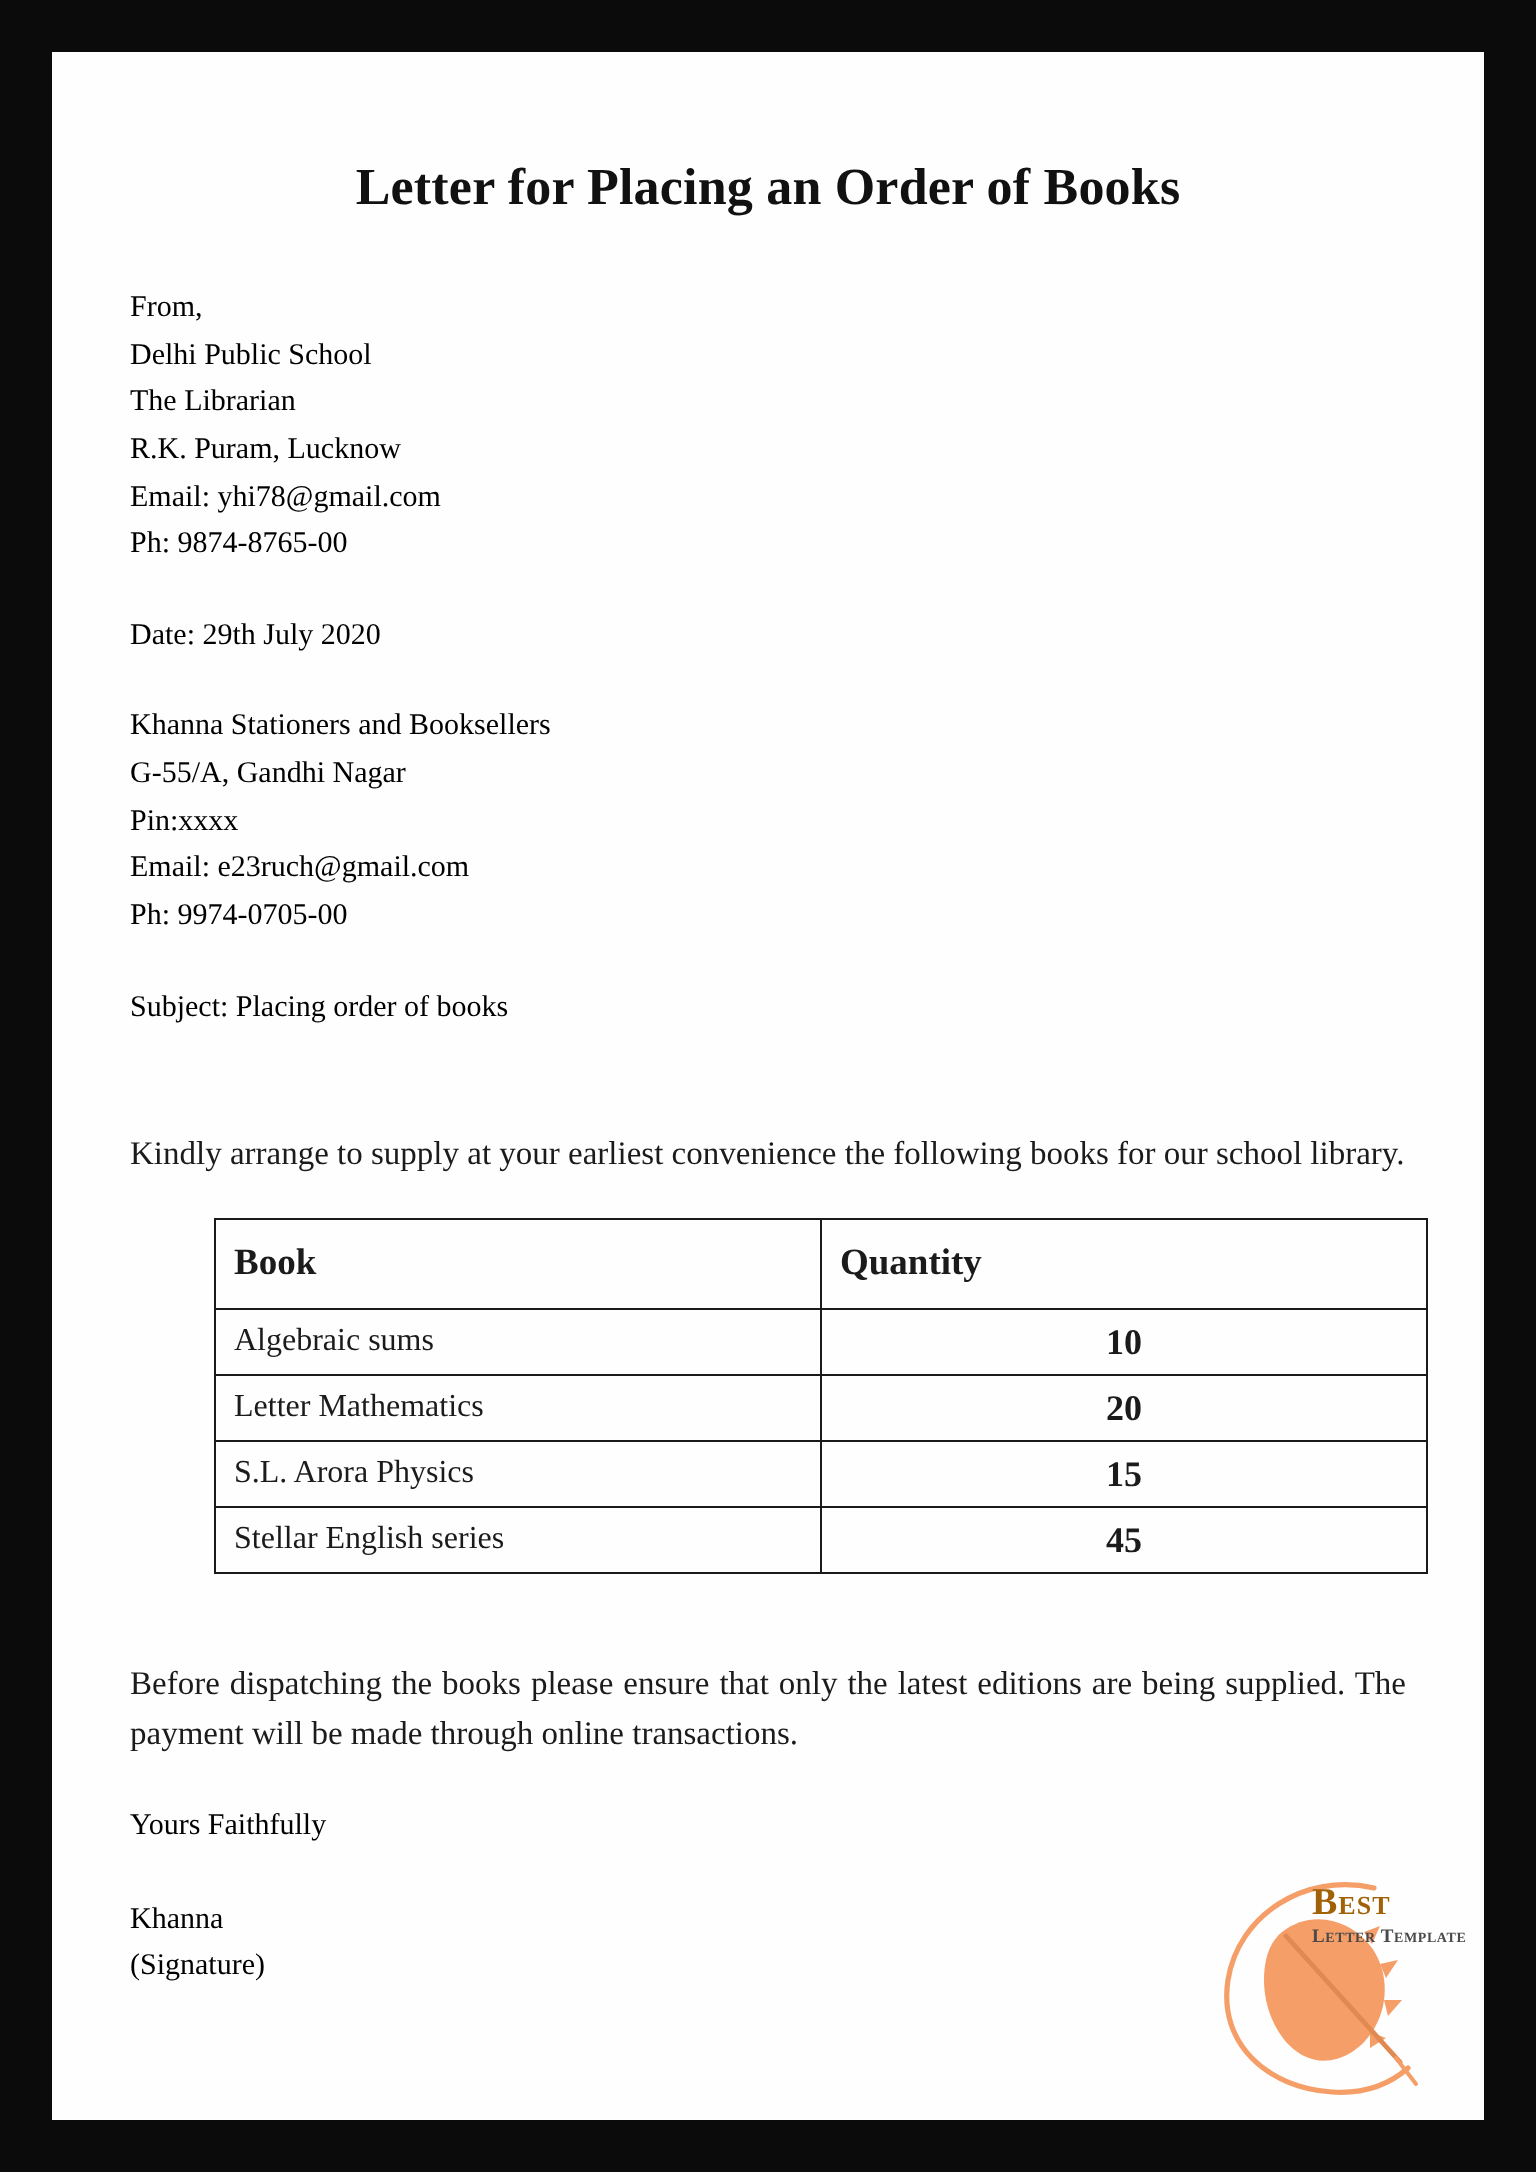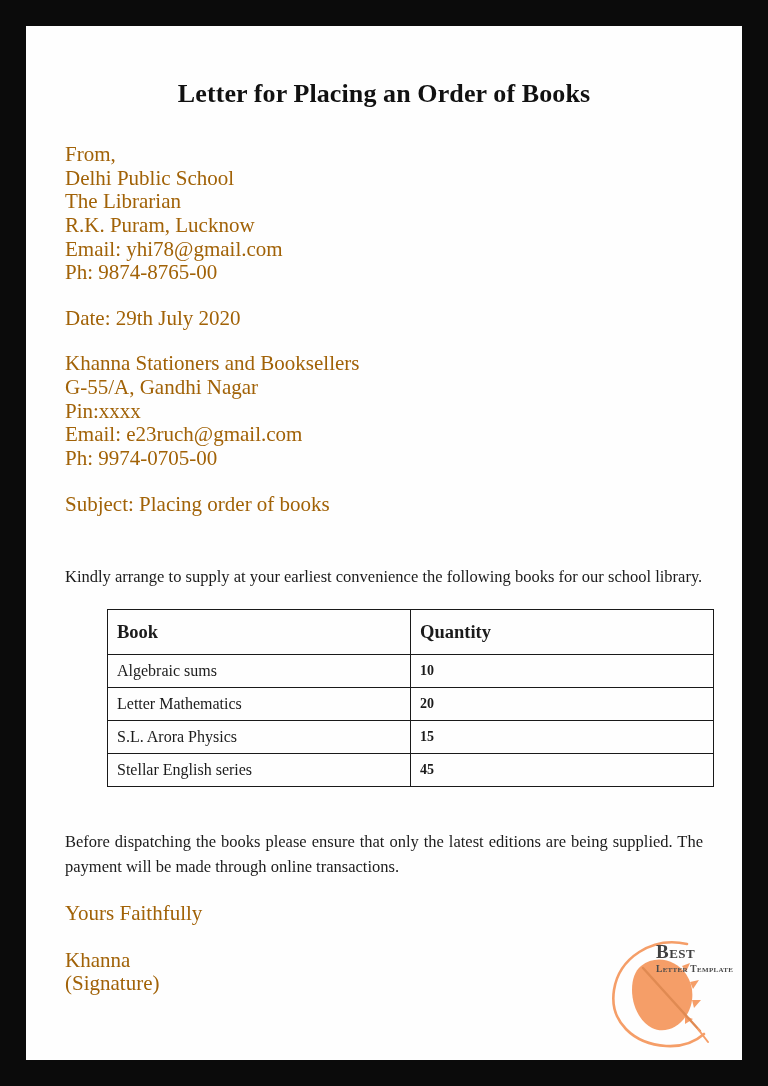--- a/index.html
+++ b/index.html
@@ -40,22 +40,22 @@
     font-weight: bold;
     color: #111111;
     letter-spacing: 0.1px;
     margin: 0;
     padding-top: 52px;
     line-height: 1.2;
   }
 
   
   .block {
-    font-size: 21px;
-    color: #a16207;
+    font-size: 15px;
+    color: #000000;
     line-height: 23.6px;
     font-family: Liberation Serif, serif;
   }
   .addr-line { white-space: pre; }
 
   .gap-from   { height: 34px; }
   .gap-date   { height: 22px; }
   .gap-to     { height: 22px; }
   .gap-subj   { height: 23px; }
   .gap-dear   { height: 23px; }
@@ -98,21 +98,22 @@
     font-size: 18.5px;
     height: 34px;
   }
   table.order-table td.book-cell {
     font-weight: normal;
     font-size: 16px;
     height: 22px;
   }
   table.order-table td.qty-cell {
     font-weight: bold;
-    font-size: 14px;
+    font-size: 18px;
+    text-align: center;
   }
   .col-book { width: 303px; }
   .col-qty  { width: 303px; }
 
   
   .logo {
     position: absolute;
     right: 6px;
     bottom: 8px;
     width: 142px;
@@ -122,21 +123,21 @@
   .logo-text {
     position: absolute;
     left: 62px;
     top: 12px;
     text-align: left;
   }
   .logo-best {
     font-family: "Liberation Serif", serif;
     font-weight: bold;
     font-size: 19px;
-    color: #404040;
+    color: #a16207;
     letter-spacing: 0.5px;
     line-height: 20px;
     font-variant: small-caps;
   }
   .logo-sub {
     font-family: "Liberation Serif", serif;
     font-weight: bold;
     font-size: 9.5px;
     color: #4a4a4a;
     letter-spacing: 0.3px;

